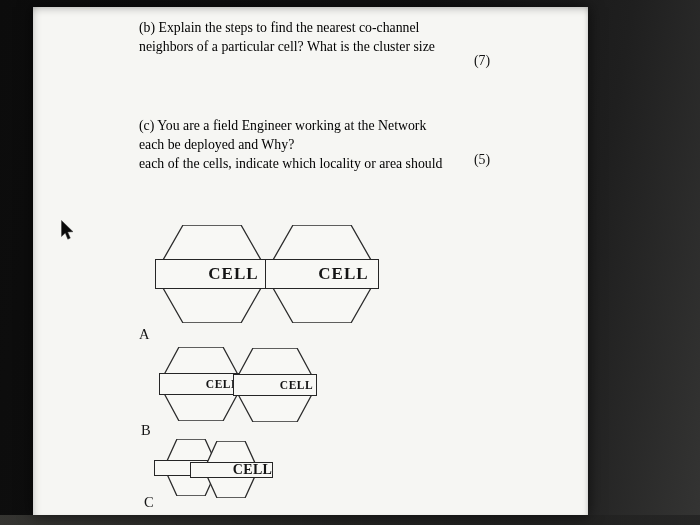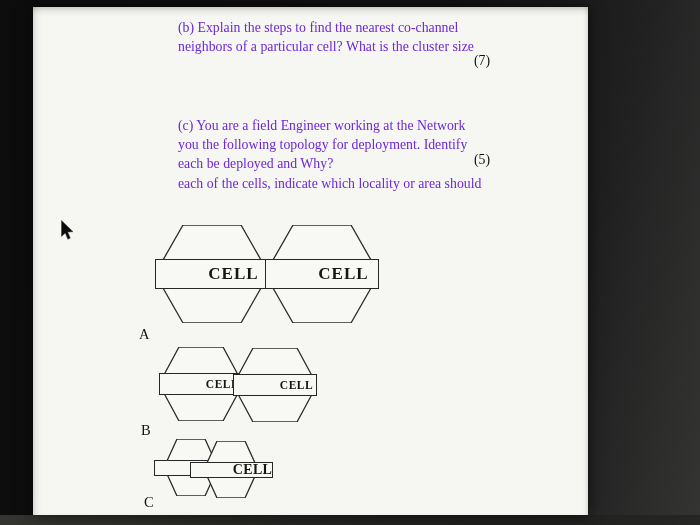--- a/index.html
+++ b/index.html
@@ -18,21 +18,21 @@
     opacity:.55;
   }
   .page{
     position:absolute;left:33px;top:7px;width:555px;height:508px;
     background:#f6f6f3;
     box-shadow:0 0 14px rgba(0,0,0,.65),
       inset 0 7px 9px -6px rgba(0,0,0,.28),
       inset 7px 0 9px -7px rgba(0,0,0,.22),
       inset -4px 0 6px -5px rgba(0,0,0,.25);
   }
-  .qtext{position:absolute;width:350px;color:#6d28d9;font-size:13.8px;line-height:19.2px;margin-left:39px;}
+  .qtext{position:absolute;width:350px;color:#000000;font-size:13.8px;line-height:19.2px;}
   .tline{white-space:nowrap;}
   .marks{position:absolute;color:#121212;font-size:13.8px;}
   .hex{position:absolute;display:flex;align-items:center;justify-content:center;}
   .hex svg{position:absolute;left:0;top:0;}
   .hex polygon{fill:#f8f8f5;stroke:#2b2b2b;stroke-width:1.3;}
   .cell-box{
     position:relative;display:flex;align-items:center;justify-content:center;
     border:1.6px solid #262626;color:#151515;font-weight:bold;background:#f8f8f5;padding-left:43px;
   }
   .cellA{width:76px;height:28px;font-size:17px;letter-spacing:1px;}
@@ -50,21 +50,20 @@
   <div class="page">
 
     <div class="qtext" style="left:106px;top:11px">
       <div class="tline">(b) Explain the steps to find the nearest co-channel</div>
       <div class="tline">neighbors of a particular cell? What is the cluster size</div>
     </div>
     <div class="marks" style="left:441px;top:46px">(7)</div>
 
     <div class="qtext" style="left:106px;top:109px">
       <div class="tline">(c) You are a field Engineer working at the Network</div>
-      <div class="tline">you the following topology for deployment. Identify</div>
       <div class="tline">each be deployed and Why?</div>
       <div class="tline">each of the cells, indicate which locality or area should</div>
     </div>
     <div class="marks" style="left:441px;top:145px">(5)</div>
 
     <div class="hex" style="left:122px;top:218px;width:114px;height:98px">
       <svg width="114" height="98" viewBox="0 0 114 98">
           <polygon points="28,0 86,0 114,49 86,98 28,98 0,49"></polygon>
         </svg>
       <div class="cell-box cellA">

